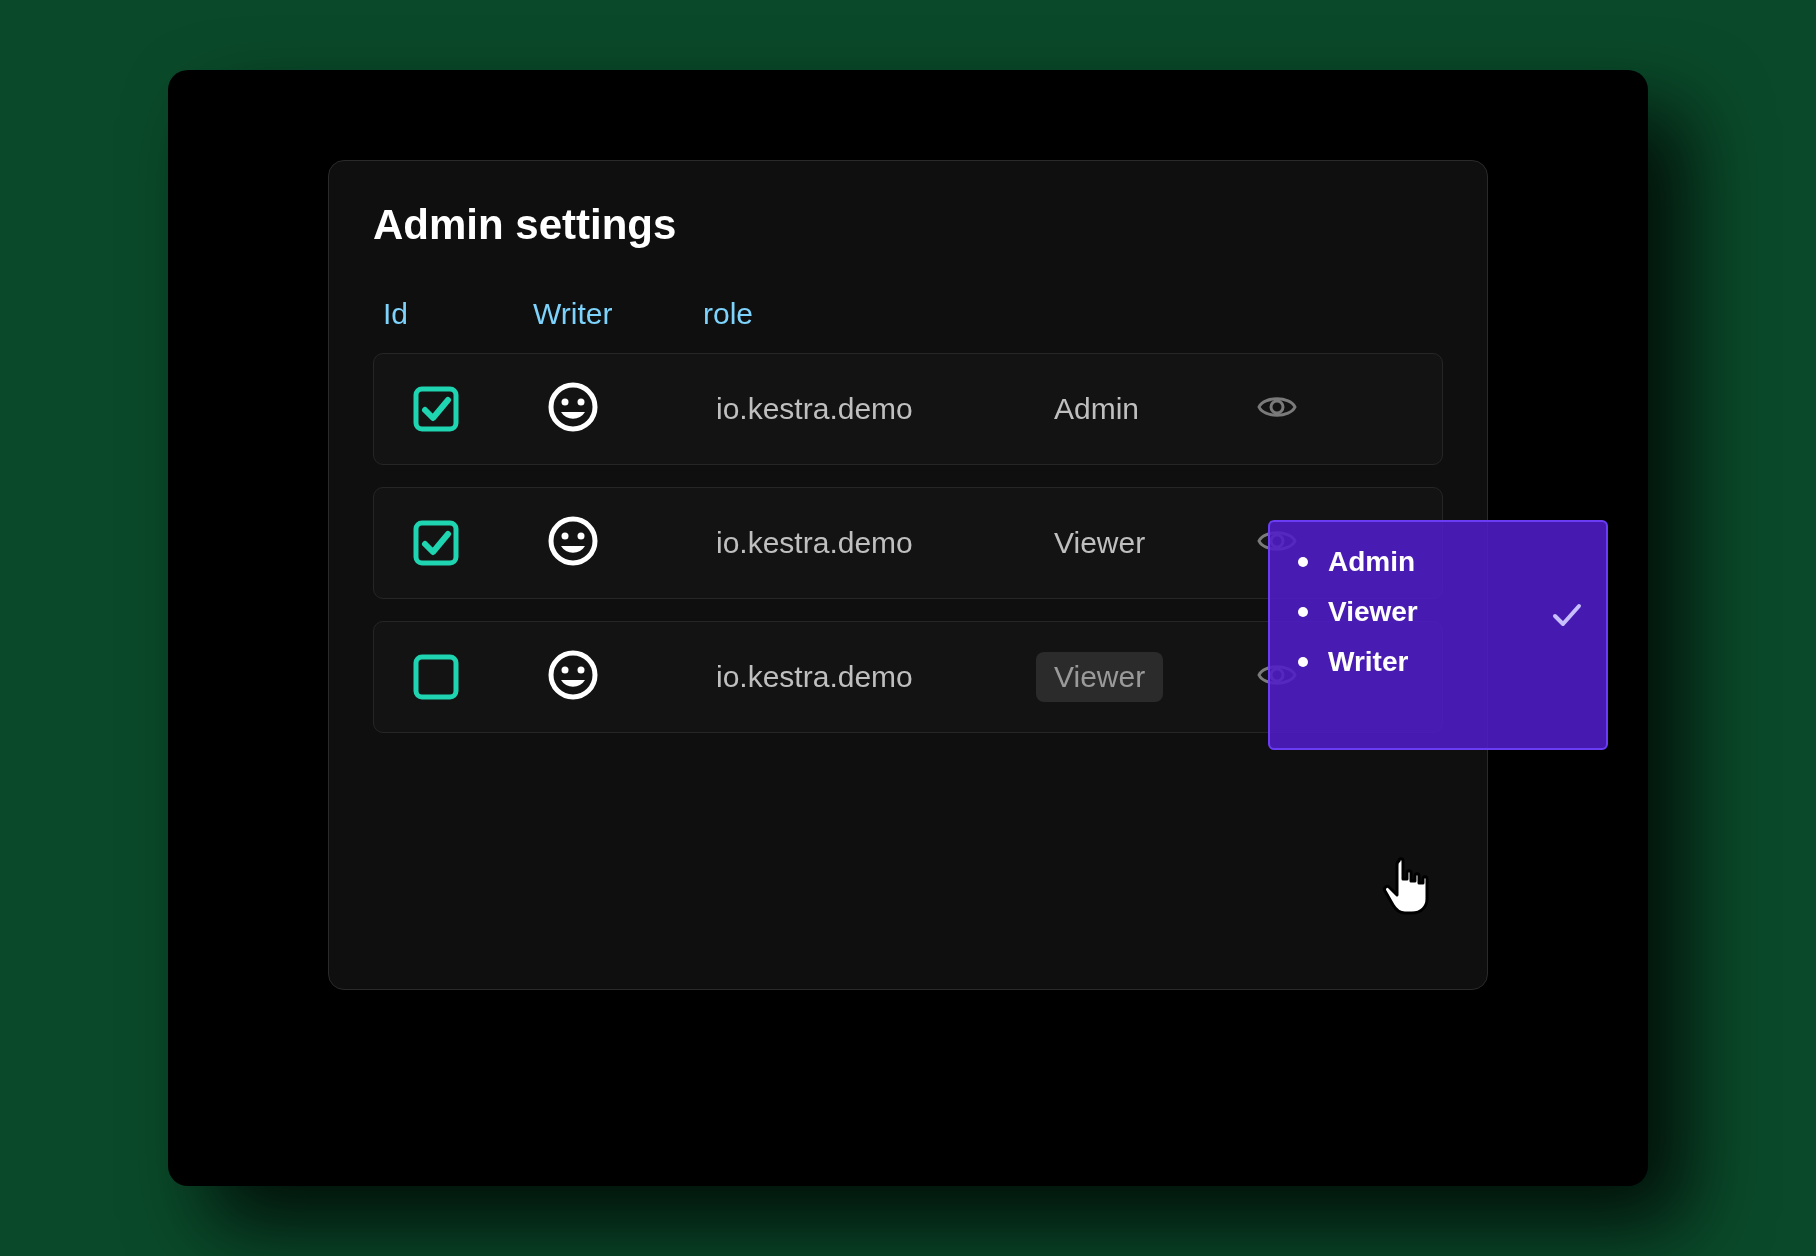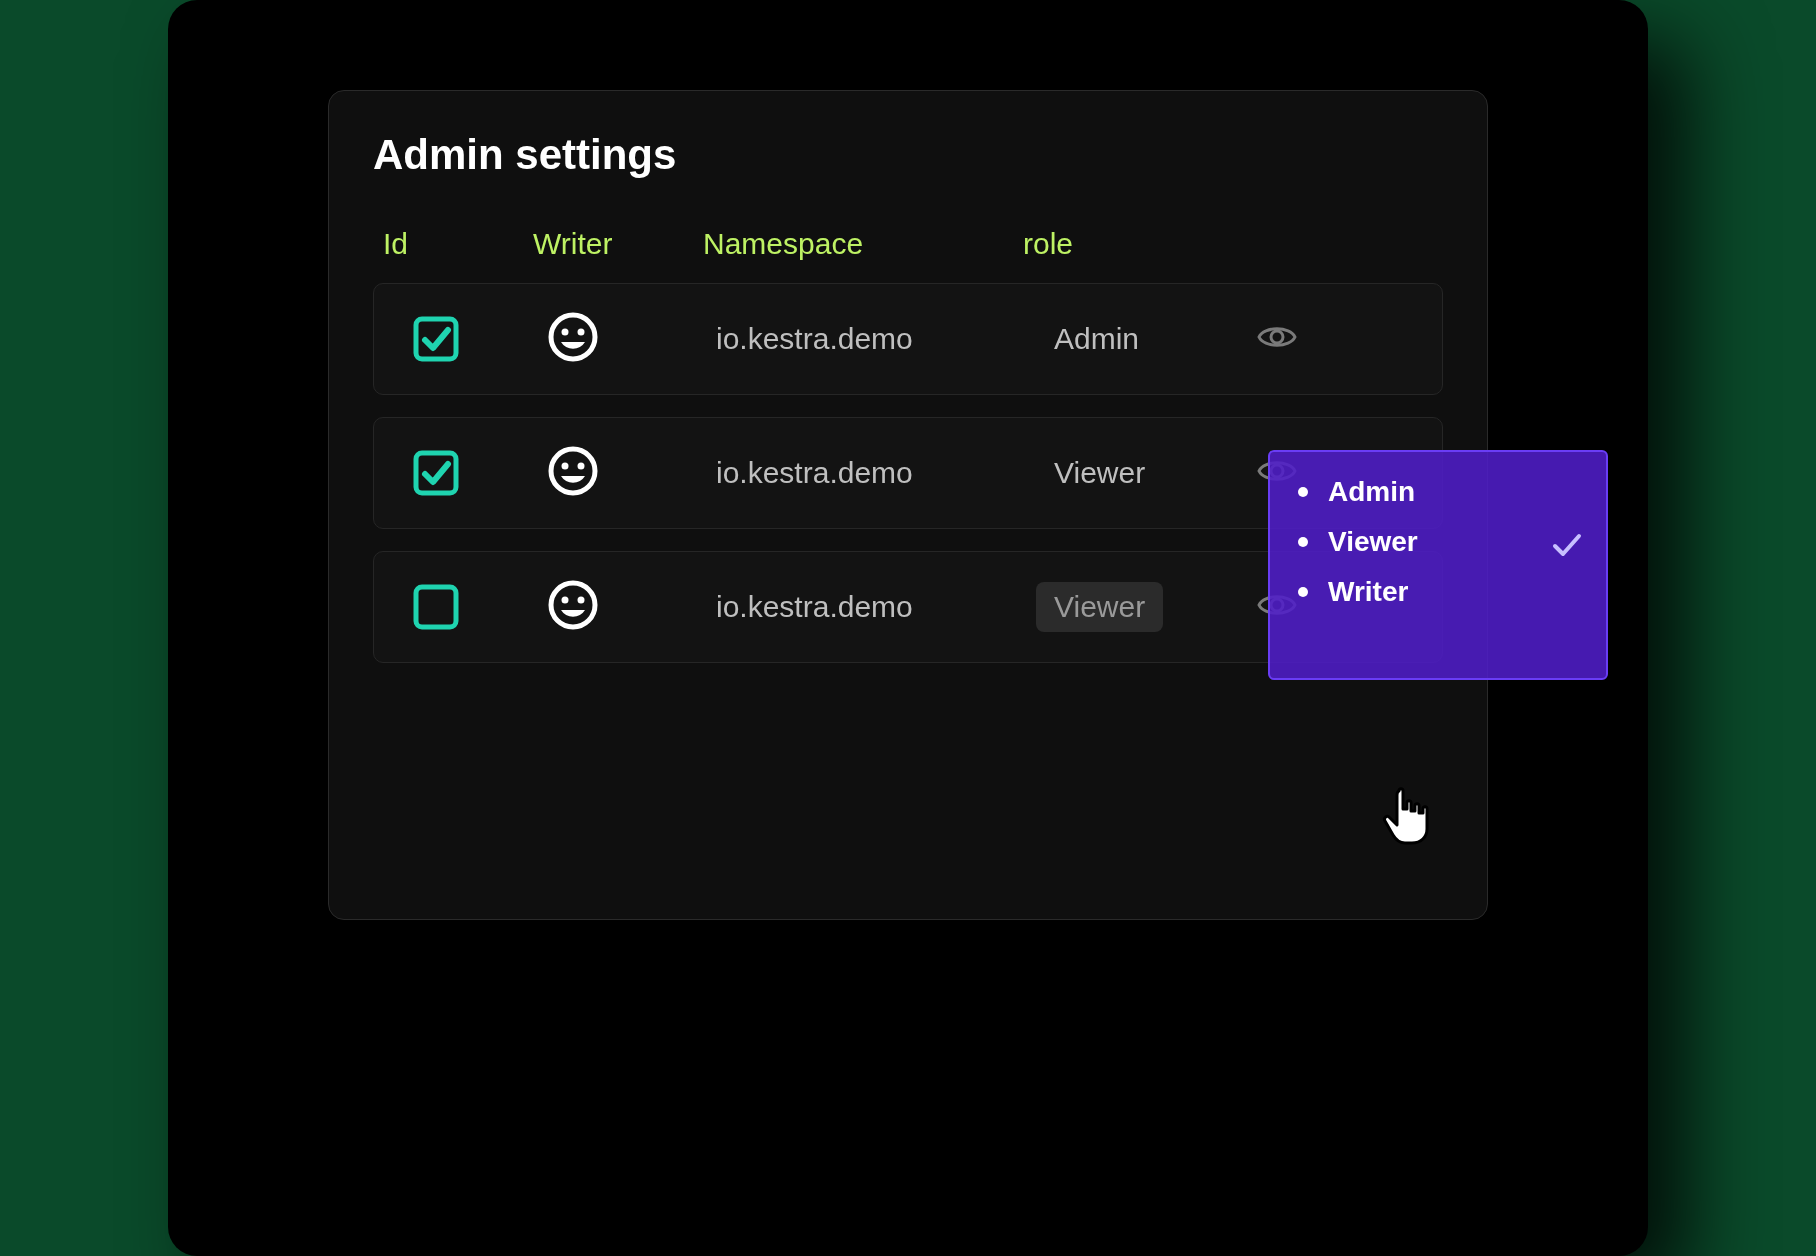--- a/index.html
+++ b/index.html
@@ -7,23 +7,23 @@
     width: 1816px;
     height: 1256px;
     background: #0a4a2a;
     font-family: -apple-system, BlinkMacSystemFont, "Segoe UI", Helvetica, Arial, sans-serif;
     display: flex;
     align-items: center;
     justify-content: center;
   }
   .outer-card {
     width: 1480px;
-    height: 1256px;
+    height: 1116px;
     background: #000000;
-    border-radius: 29px;
+    border-radius: 20px;
     position: relative;
     box-shadow: 40px 40px 80px rgba(0,0,0,0.8);
   }
   .inner-panel {
     position: absolute;
     top: 90px;
     left: 160px;
     width: 1160px;
     height: 830px;
     background: #0f0f0f;
@@ -33,21 +33,21 @@
   }
   .title {
     color: #ffffff;
     font-size: 42px;
     font-weight: 700;
     margin-bottom: 48px;
   }
   .headers {
     display: grid;
     grid-template-columns: 150px 170px 320px 220px 90px;
-    color: #bef264;
+    color: #7dd3fc;
     font-size: 30px;
     font-weight: 400;
     padding: 0 10px 22px 10px;
   }
   .row {
     display: grid;
     grid-template-columns: 150px 170px 320px 220px 90px;
     align-items: center;
     background: #131313;
     border: 1px solid #262626;
@@ -127,21 +127,20 @@
 <body>
 
 <div class="outer-card">
   <div class="inner-panel">
 
     <h1 class="title">Admin settings</h1>
 
     <div class="headers">
       <div>Id</div>
       <div>Writer</div>
-      <div>Namespace</div>
       <div>role</div>
       <div></div>
     </div>
 
     <div class="row">
       <div class="checkbox">
         <svg viewBox="0 0 48 48">
           <rect x="4" y="4" width="40" height="40" rx="6" fill="none" stroke="#1fd4b0" stroke-width="5"></rect>
           <path d="M13 25 L21 33 L36 15" fill="none" stroke="#1fd4b0" stroke-width="6" stroke-linecap="round" stroke-linejoin="round"></path>
         </svg>

